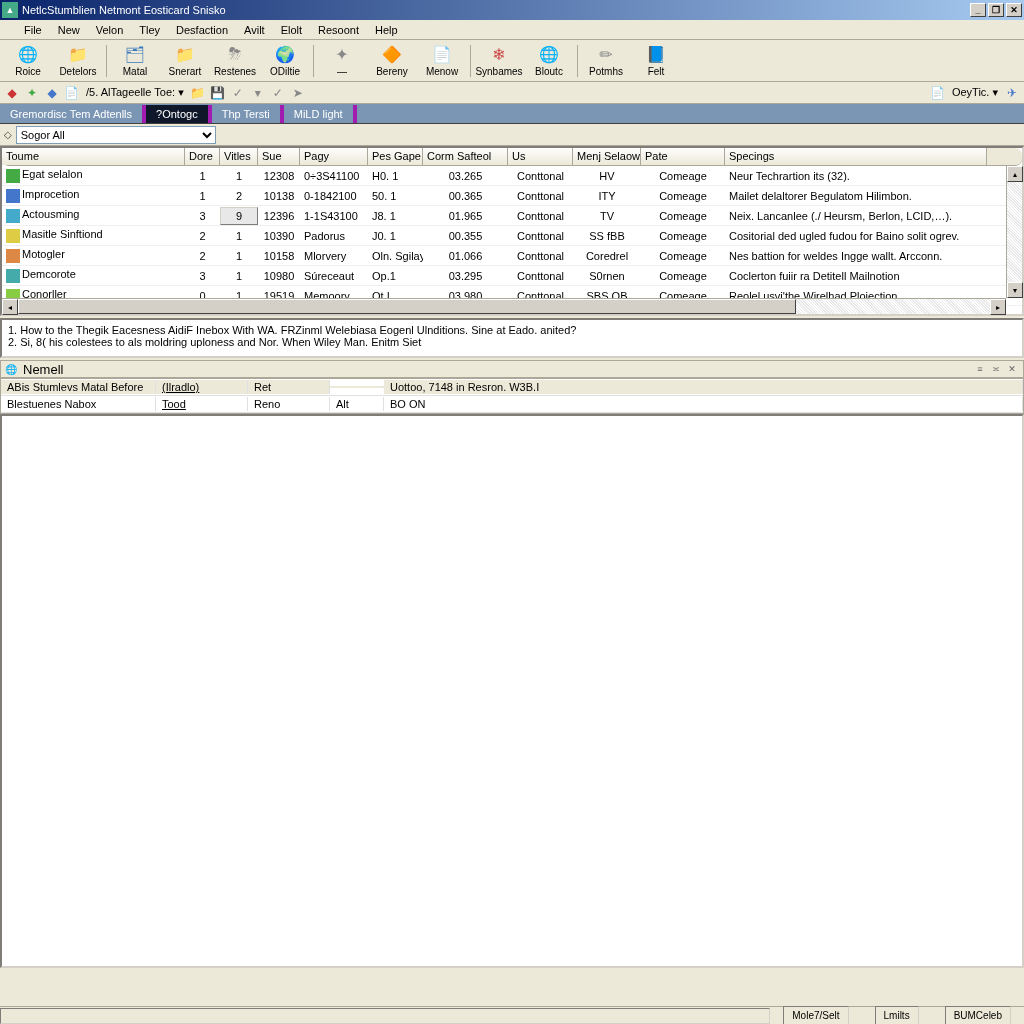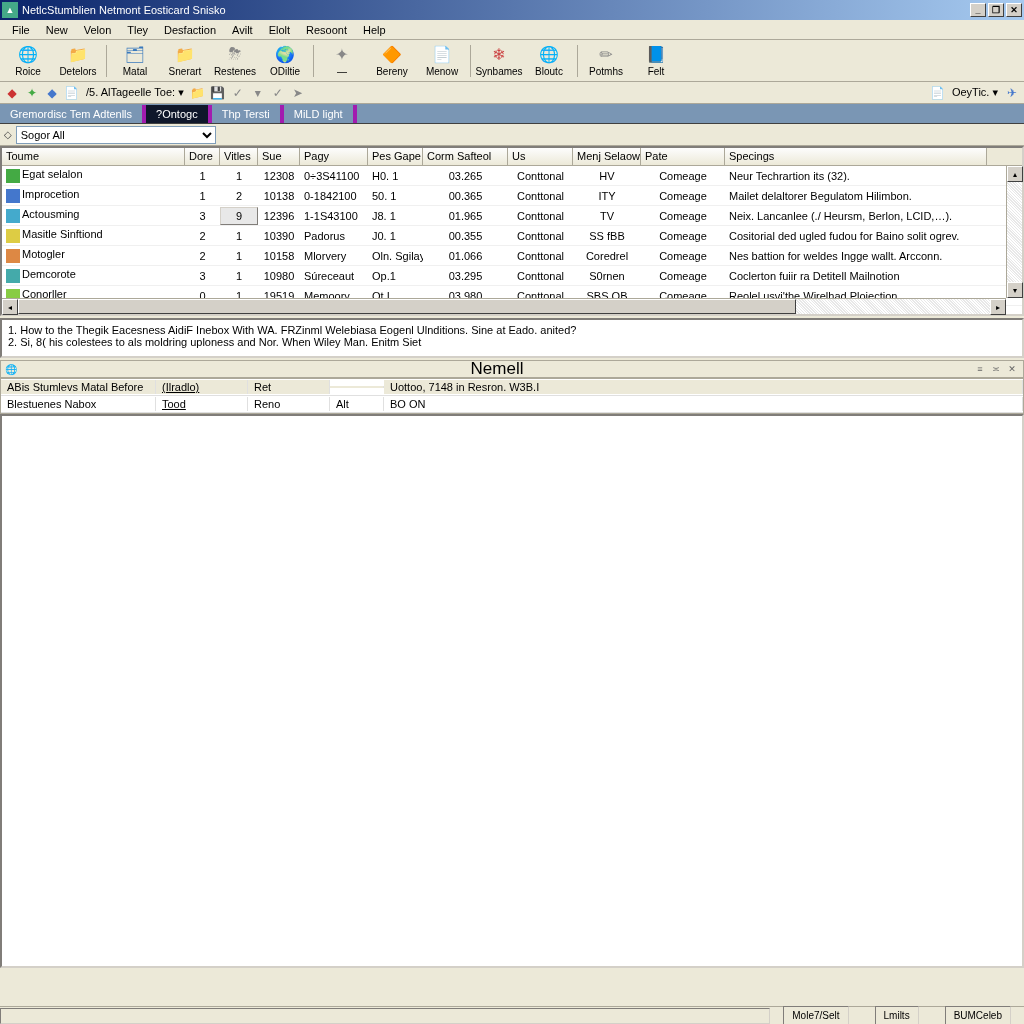--- a/index.html
+++ b/index.html
@@ -3,21 +3,21 @@
 <meta charset="utf-8">
 <style>
 * { margin: 0; padding: 0; box-sizing: border-box; }
 body { font-family: Tahoma, Arial, sans-serif; font-size: 11px; background: #ece9d8; width: 1024px; height: 1024px; overflow: hidden; }
 
 .titlebar { height: 20px; background: linear-gradient(to right, #0a246a, #a6caf0); color: #fff; display: flex; align-items: center; padding: 0 2px; }
 .titlebar .app-icon { width: 16px; height: 16px; background: #4a8; margin-right: 4px; display: flex; align-items: center; justify-content: center; font-size: 9px; }
 .titlebar .title { flex: 1; font-weight: normal; font-size: 11px; }
 .titlebar .win-btn { width: 16px; height: 14px; background: #d4d0c8; border: 1px solid #fff; border-right-color: #404040; border-bottom-color: #404040; margin-left: 2px; display: flex; align-items: center; justify-content: center; font-size: 9px; color: #000; font-family: Arial; font-weight: bold; }
 
-.menubar { height: 20px; background: #ece9d8; display: flex; align-items: center; padding: 0 4px; border-bottom: 1px solid #aca899; text-align: right; }
+.menubar { height: 20px; background: #ece9d8; display: flex; align-items: center; padding: 0 16px; border-bottom: 1px solid #aca899; text-align: right; }
 .menubar .menu-item { padding: 2px 8px; cursor: default; }
 
 .toolbar1 { height: 42px; background: #ece9d8; border-bottom: 1px solid #aca899; display: flex; align-items: center; padding: 2px 4px; gap: 2px; }
 .tb-btn { width: 48px; height: 38px; display: flex; flex-direction: column; align-items: center; justify-content: center; cursor: default; border: 1px solid transparent; }
 .tb-btn .tb-icon { width: 20px; height: 20px; display: flex; align-items: center; justify-content: center; font-size: 16px; }
 .tb-btn .tb-label { font-size: 10px; margin-top: 2px; }
 .tb-sep { width: 1px; height: 32px; background: #aca899; margin: 0 2px; }
 
 .toolbar2 { height: 22px; background: #ece9d8; border-bottom: 1px solid #aca899; display: flex; align-items: center; padding: 2px 4px; gap: 4px; }
 .tb2-icon { width: 16px; height: 16px; display: flex; align-items: center; justify-content: center; font-size: 12px; }
@@ -26,21 +26,21 @@
 
 .tabbar { height: 20px; background: #7a96b4; display: flex; align-items: center; border-bottom: 1px solid #404040; }
 .tab { padding: 3px 10px; font-size: 11px; color: #fff; border-right: 4px solid #a21caf; cursor: default; }
 .tab.active { background: #0f172a; color: #fff; }
 
 .filterbar { height: 22px; background: #ece9d8; display: flex; align-items: center; padding: 2px 4px; gap: 4px; border-bottom: 1px solid #aca899; }
 .filterbar .diamond { font-size: 10px; color: #444; }
 .filterbar select { font-size: 11px; width: 200px; height: 18px; border: 1px solid #7f9db9; background: #fff; }
 
 .grid-container { border: 2px inset #d4d0c8; background: #fff; height: 170px; position: relative; }
-.grid-header { display: flex; background: #ece9d8; height: 18px; border-bottom: 1px solid #aca899; }
+.grid-header { display: flex; background: #ece9d8; height: 18px; border-bottom: 1px solid #aca899; border-radius: 7px; }
 .grid-header .col { border-right: 1px solid #aca899; padding: 2px 4px; font-size: 11px; overflow: hidden; white-space: nowrap; background: linear-gradient(#fdfdfd,#ece9d8); }
 .grid-body { overflow: hidden; }
 .grid-row { display: flex; height: 20px; align-items: center; border-bottom: 1px solid #f0f0f0; }
 .grid-row .cell { padding: 2px 4px; font-size: 11px; overflow: hidden; white-space: nowrap; }
 .grid-row .cell.center { text-align: center; }
 .row-icon { width: 14px; height: 14px; display: inline-flex; align-items: center; justify-content: center; font-size: 10px; margin-right: 2px; vertical-align: middle; }
 .cell-b { background: #e8e8e8; border: 1px outset #d4d0c8; }
 
 .c-toume { width: 183px; }
 .c-dore { width: 35px; }
@@ -59,21 +59,21 @@
 .hscroll .track { flex: 1; background: repeating-linear-gradient(45deg,#e8e8e8,#e8e8e8 1px,#fff 1px,#fff 2px); position: relative; }
 .hscroll .thumb { position: absolute; left: 0; width: 80%; height: 100%; background: #d4d0c8; border: 1px solid; border-color: #fff #404040 #404040 #fff; }
 .vscroll { width: 16px; background: #ece9d8; border-left: 1px solid #aca899; position: absolute; top: 18px; right: 0; bottom: 16px; display: flex; flex-direction: column; }
 .vscroll .sbtn { width: 16px; height: 16px; background: #d4d0c8; border: 1px solid; border-color: #fff #404040 #404040 #fff; display: flex; align-items: center; justify-content: center; font-size: 8px; }
 .vscroll .track { flex: 1; background: repeating-linear-gradient(45deg,#e8e8e8,#e8e8e8 1px,#fff 1px,#fff 2px); }
 
 .textpanel { border: 2px inset #d4d0c8; background: #fff; padding: 4px 6px; font-size: 11px; height: 40px; margin-top: 2px; }
 
 .panel-header { height: 18px; background: #ece9d8; border: 1px solid #aca899; display: flex; align-items: center; padding: 0 4px; margin-top: 2px; }
 .panel-header .ph-icon { width: 14px; height: 14px; margin-right: 4px; display: flex; align-items: center; justify-content: center; font-size: 10px; color: #2a5aa0; }
-.panel-header .ph-title { flex: 1; font-size: 17px; text-align: center; }
+.panel-header .ph-title { flex: 1; font-size: 13px; }
 .panel-header .ph-btn { width: 14px; height: 14px; margin-left: 2px; display: flex; align-items: center; justify-content: center; font-size: 9px; color: #666; }
 
 .info-table { border: 1px solid #aca899; background: #fff; }
 .info-row { display: flex; height: 17px; align-items: center; border-bottom: 1px solid #e0e0e0; }
 .info-row .icell { padding: 1px 6px; font-size: 11px; border-right: 1px solid #e0e0e0; overflow: hidden; white-space: nowrap; }
 .info-row.header .icell { background: #ece9d8; }
 .ic1 { width: 155px; } .ic2 { width: 92px; text-decoration: underline; } .ic3 { width: 82px; } .ic4 { width: 54px; } .ic5 { flex: 1; }
 
 .bigwhite { background: #fff; border: 2px inset #d4d0c8; height: 554px; margin-top: 0; }
 

